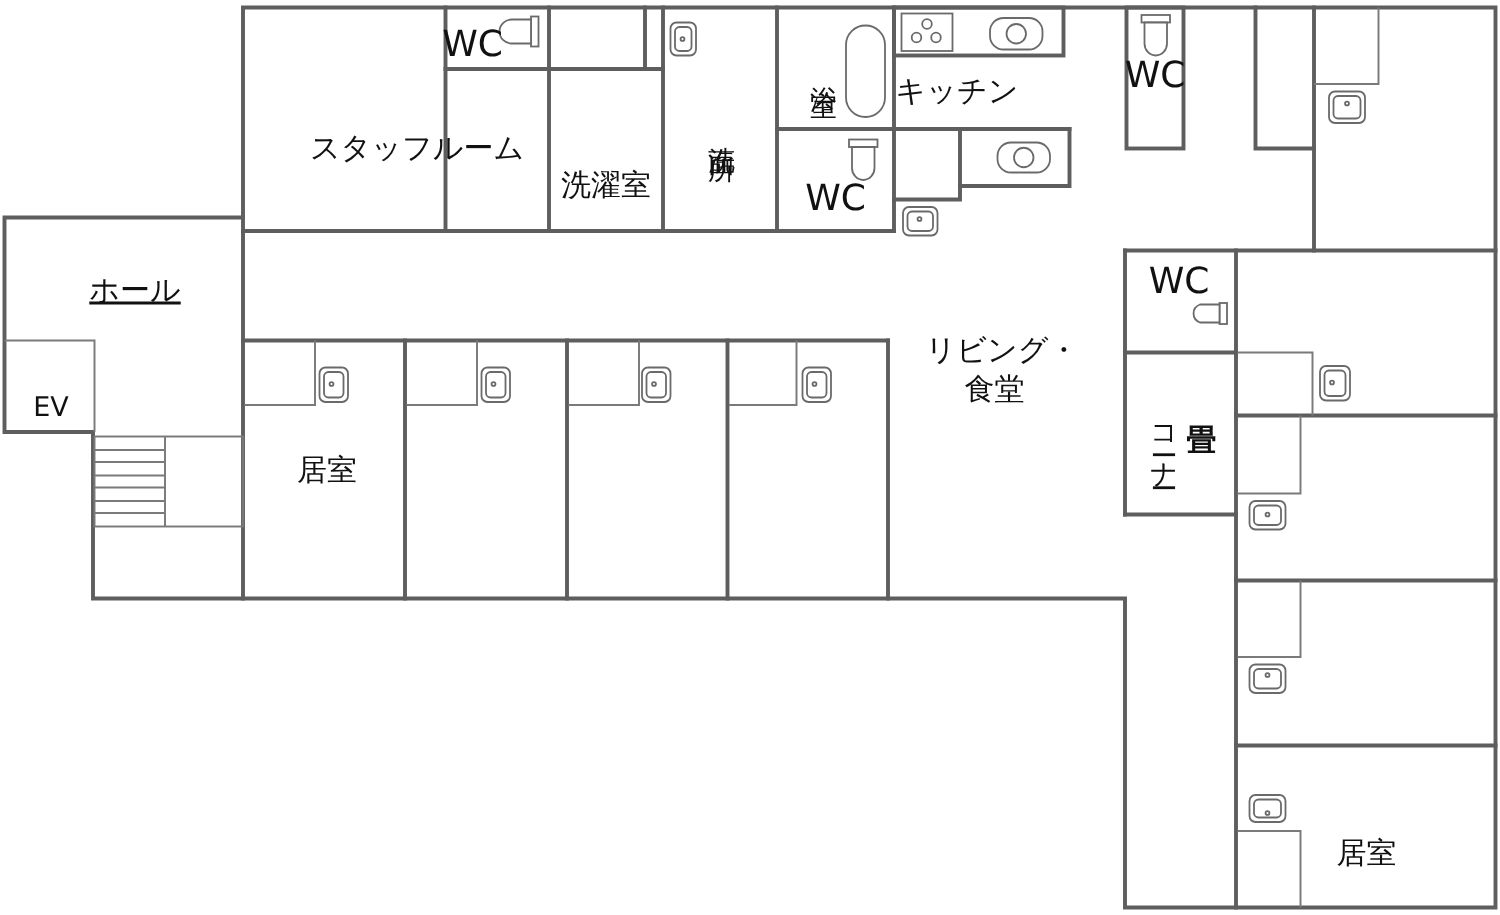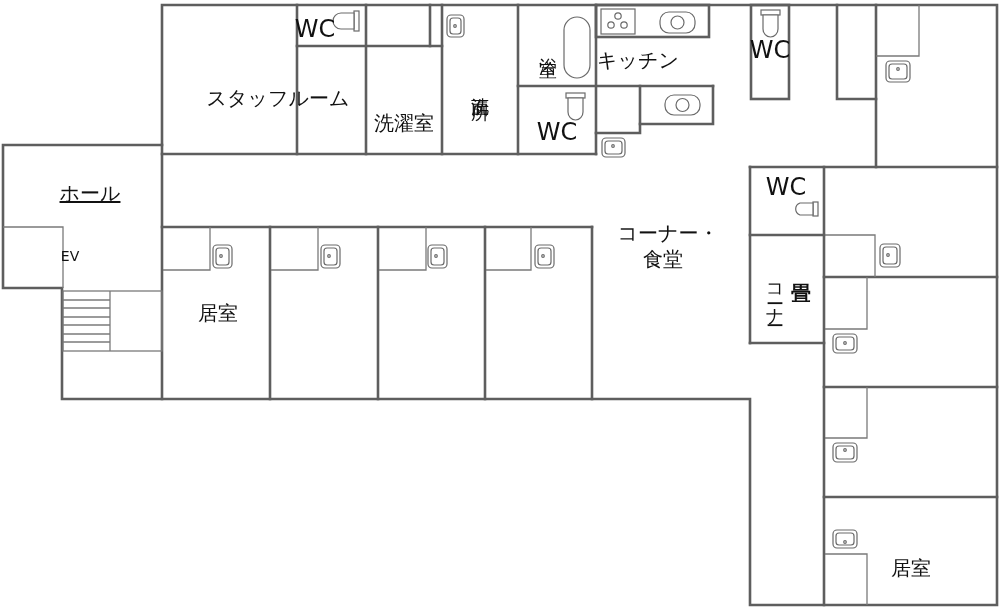--- a/index.html
+++ b/index.html
@@ -183,21 +183,21 @@
 
 <span class="lbl" style="left:278px;top:98px;">スタッフルーム</span>
 <span class="lbl wc" style="left:315px;top:29px;">WC</span>
 <span class="lbl" style="left:404px;top:98px;margin-top:25px;">洗濯室</span>
 <span class="lbl vert" style="left:480px;top:88px;">洗面所</span>
 <span class="lbl vert" style="left:548px;top:46px;">浴室</span>
 <span class="lbl" style="left:638px;top:60px;">キッチン</span>
 <span class="lbl wc" style="left:557px;top:132px;">WC</span>
 <span class="lbl wc" style="left:770px;top:50px;">WC</span>
 <span class="lbl" style="left:90px;top:193px;text-decoration:underline;">ホール</span>
-<span class="lbl" style="left:34px;top:256px;font-size:14px;margin-left:36px;">EV</span>
-<span class="lbl" style="left:668px;top:233px;">コーナー・</span>
+<span class="lbl" style="left:34px;top:272px;font-size:18px;">EV</span>
+<span class="lbl" style="left:668px;top:233px;">リビング・</span>
 <span class="lbl" style="left:663px;top:259px;text-align:center;">食堂</span>
 <span class="lbl wc" style="left:786px;top:187px;">WC</span>
 <span class="lbl vert" style="left:775px;top:295px;letter-spacing:1px;">コーナー</span>
 <span class="lbl" style="left:801px;top:293px;font-weight:bold;">畳</span>
 <span class="lbl" style="left:218px;top:313px;">居室</span>
 <span class="lbl" style="left:911px;top:568px;">居室</span>
 </div>
 
 </body></html>

